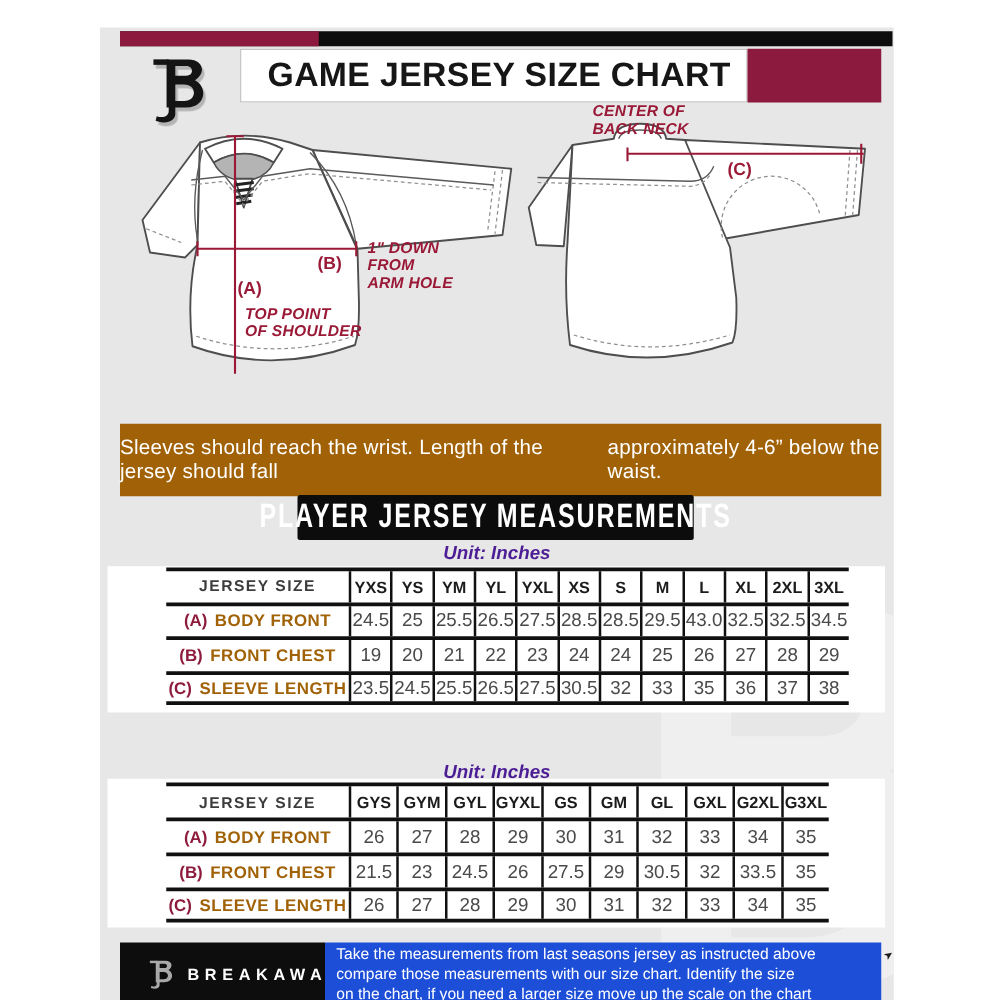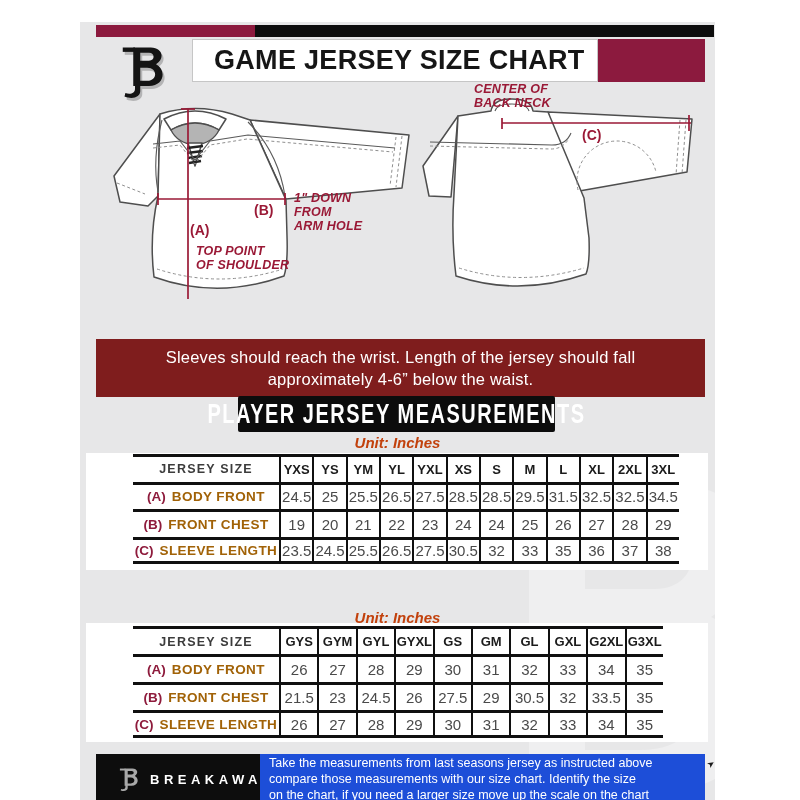--- a/index.html
+++ b/index.html
@@ -26,33 +26,33 @@
   .outline{fill:#ffffff;stroke:#4e4e4e;stroke-width:1.5;stroke-linejoin:round;}
   .thin{fill:none;stroke:#5a5a5a;stroke-width:1.1;}
   .stitch{fill:none;stroke:#8f8f8f;stroke-width:1;stroke-dasharray:3 2.5;}
   .collar-in{fill:#b4b4b4;stroke:#4e4e4e;stroke-width:1.3;}
   .lace{stroke:#222222;stroke-width:2.4;}
   .meas{stroke:#9a1936;stroke-width:1.7;fill:none;}
   .mtag{fill:#9a1936;font-weight:bold;font-size:14px;}
   .mnote{fill:#9a1936;font-style:italic;font-weight:bold;font-size:12.5px;letter-spacing:.2px;}
 
   
-  .banner{left:16px;top:317px;width:609px;height:58px;background:#7f1d1d;
-    display:flex;flex-direction:column;justify-content:center;align-items:center;gap:3px;}
+  .banner{left:16px;top:317px;width:609px;height:58px;background:#a16207;
+    display:flex;flex-direction:row;justify-content:center;align-items:center;gap:3px;}
   .banner div{color:#ffffff;font-size:16.5px;font-weight:500;letter-spacing:.2px;}
 
   
   .sec-box{width:317px;height:36px;background:#0c0c0c;border-radius:2px;
     display:flex;align-items:center;justify-content:center;}
   .sec-box span{color:#ffffff;font-weight:bold;font-size:20px;letter-spacing:1.5px;
     transform:scaleY(1.35);white-space:nowrap;}
   .p-sec{left:158px;top:374px;}
   .g-sec{left:160px;top:550px;}
   .unit{width:635px;text-align:center;font-size:15px;font-weight:bold;
-    font-style:italic;color:#c2410c;left:0;}
+    font-style:italic;color:#4c1d95;left:0;}
   .p-unit{top:412px;} .g-unit{top:587px;}
 
   
   .band{left:6px;width:622px;background:#ffffff;}
   .p-band{top:431px;height:117px;} .g-band{top:601px;height:119px;}
 
   
   .table{left:53px;}
   .p-table{top:432px;} .g-table{top:604px;}
   .trow{display:grid;border-top:3px solid #101010;box-sizing:border-box;}
@@ -197,21 +197,21 @@
         <span class="txt">BODY FRONT</span>
       </div>
       <div class="cell szc val">24.5</div>
       <div class="cell szc val">25</div>
       <div class="cell szc val">25.5</div>
       <div class="cell szc val">26.5</div>
       <div class="cell szc val">27.5</div>
       <div class="cell szc val">28.5</div>
       <div class="cell szc val">28.5</div>
       <div class="cell szc val">29.5</div>
-      <div class="cell szc val">31.5</div>
+      <div class="cell szc val">43.0</div>
       <div class="cell szc val">32.5</div>
       <div class="cell szc val">32.5</div>
       <div class="cell szc val">34.5</div>
     </div>
     <div class="trow">
       <div class="cell row-lab">
         <span class="tag">(B)</span>
         <span class="txt">FRONT CHEST</span>
       </div>
       <div class="cell szc val">19</div>

